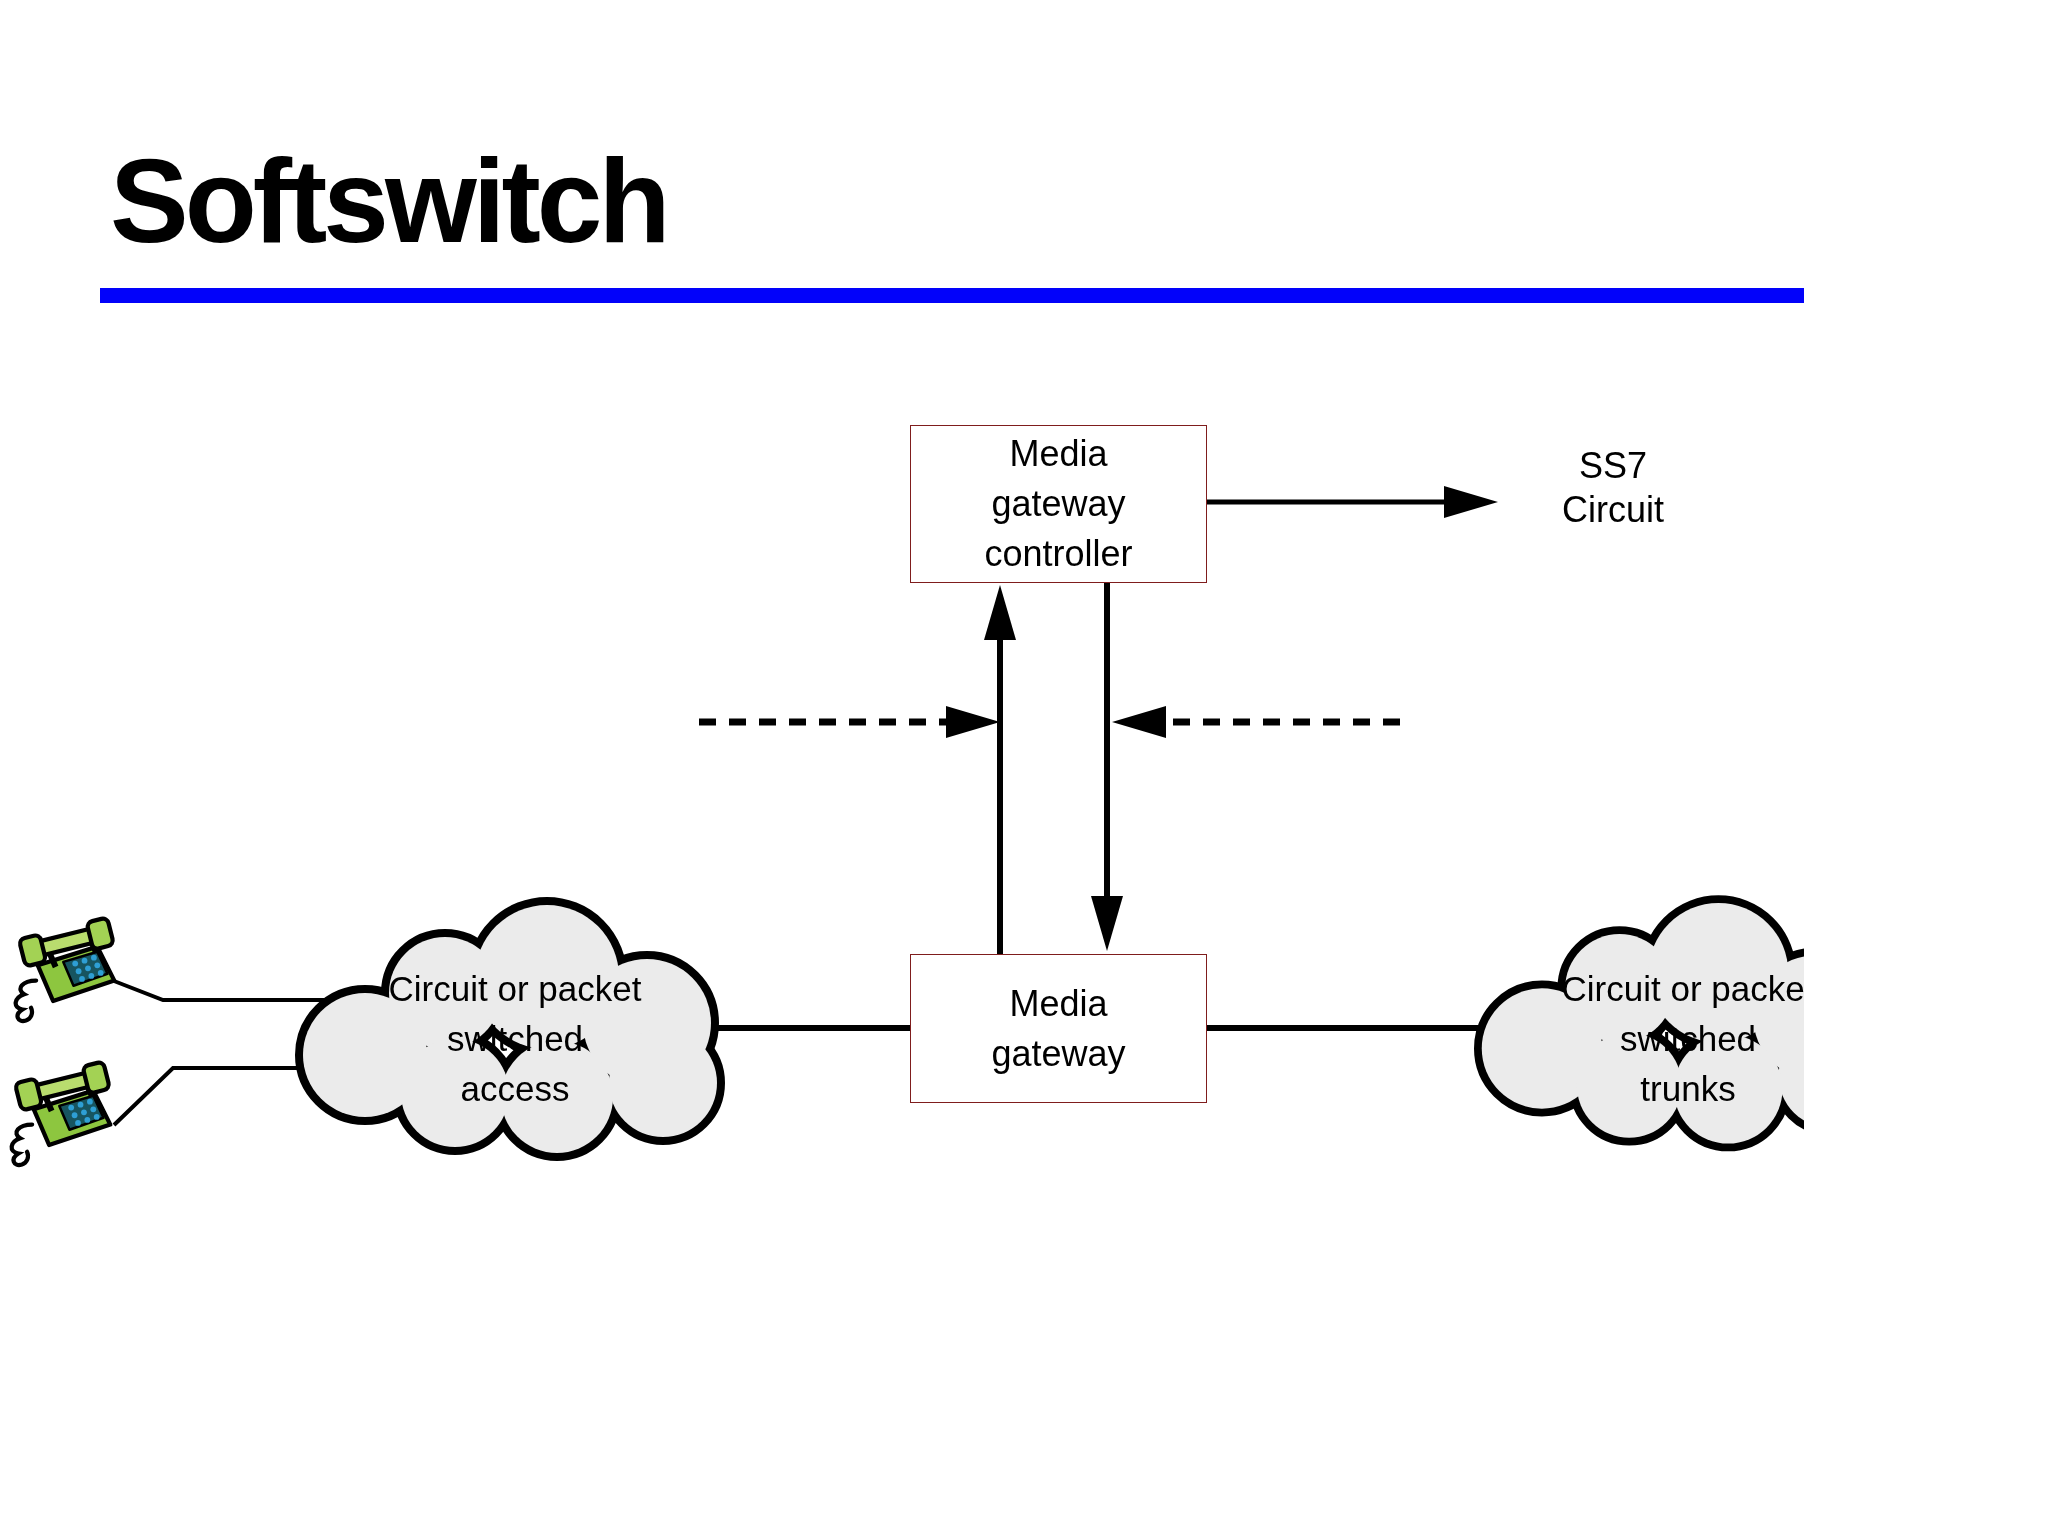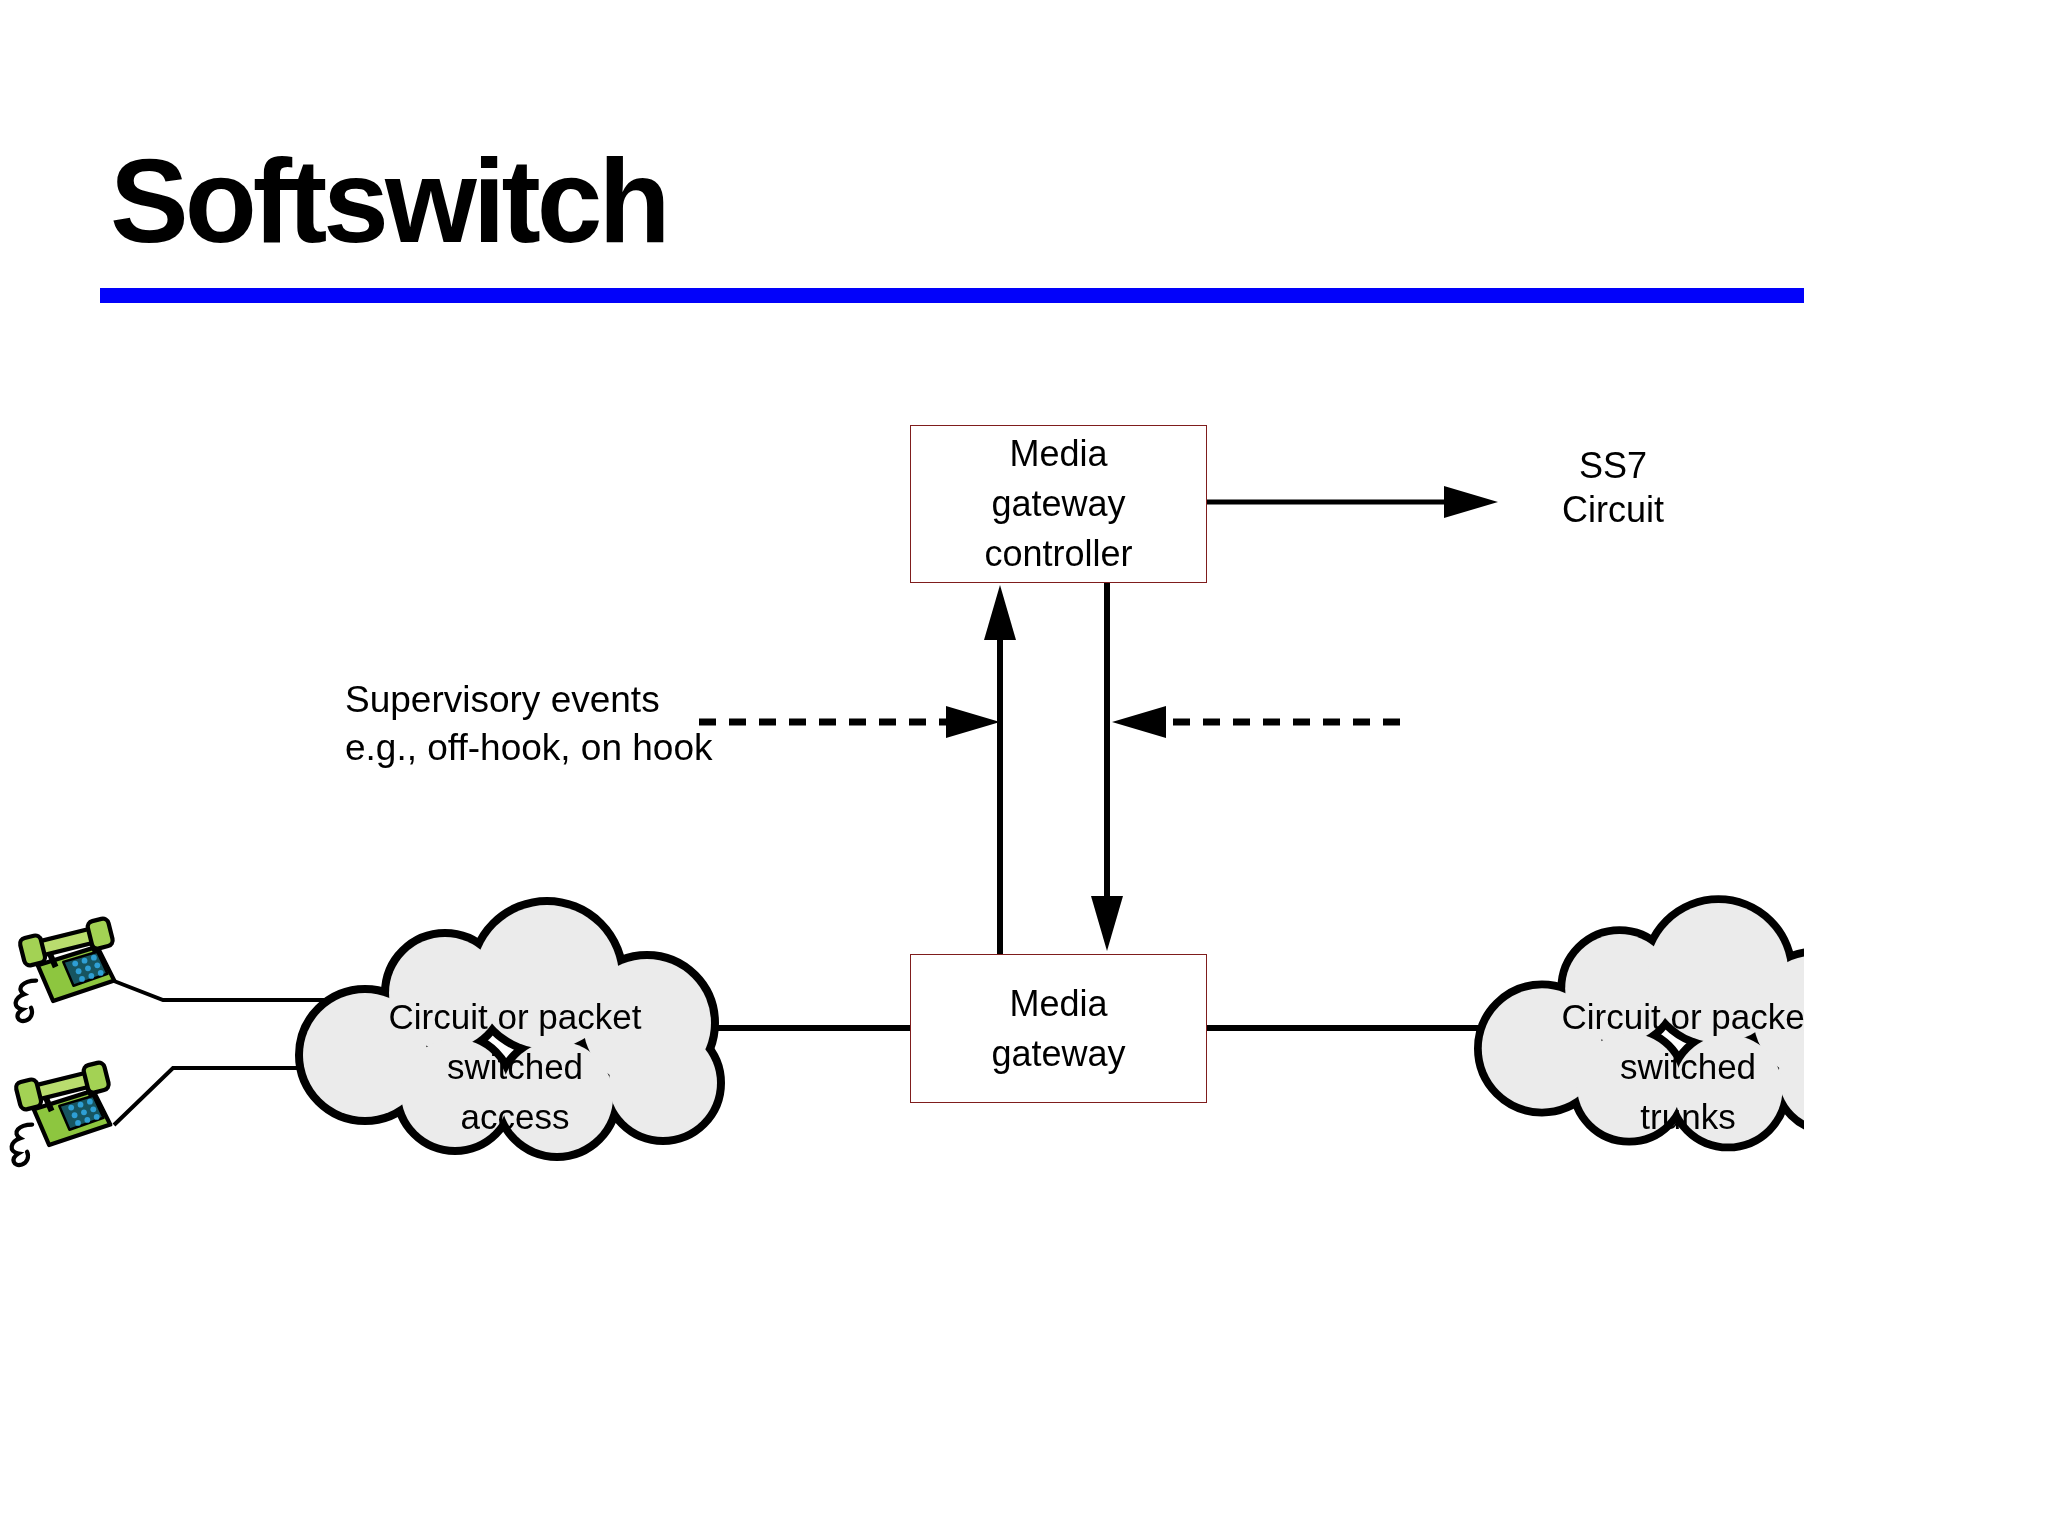--- a/index.html
+++ b/index.html
@@ -32,21 +32,21 @@
   .mg-box{left:910px;top:954px;width:297px;height:149px;}
   .free-label{
     position:absolute;font-size:37px;line-height:1.3;
     white-space:pre-line;color:#000;
   }
   .ss7-label{left:1513px;top:444px;width:200px;text-align:center;font-size:36px;line-height:1.22;}
   .supervisory-label{left:345px;top:676px;width:460px;text-align:left;}
   .progress-label{left:1424px;top:642px;width:580px;text-align:left;}
   .cloud-label{
     position:absolute;width:320px;text-align:center;
-    font-size:35px;line-height:1.43;white-space:pre-line;color:#000;margin-top:28px;
+    font-size:35px;line-height:1.43;white-space:pre-line;color:#000;
   }
   .access-cloud-label{left:355px;top:964px;}
   .trunks-cloud-label{left:1528px;top:964px;}
 </style>
 </head>
 <body>
 
 <div class="slide">
 
   <div class="slide-title">Softswitch</div>
@@ -143,22 +143,20 @@
 gateway
 controller</span>
   </div>
   <div class="node-box mg-box">
     <span>Media
 gateway</span>
   </div>
 
   <div class="free-label ss7-label">SS7
 Circuit</div>
-  <div class="free-label supervisory-label">Supervisory events
-e.g., off-hook, on hook</div>
 
   <div class="cloud-label access-cloud-label">Circuit or packet
 switched
 access</div>
   <div class="cloud-label trunks-cloud-label">Circuit or packet
 switched
 trunks</div>
 
 </div>
 

